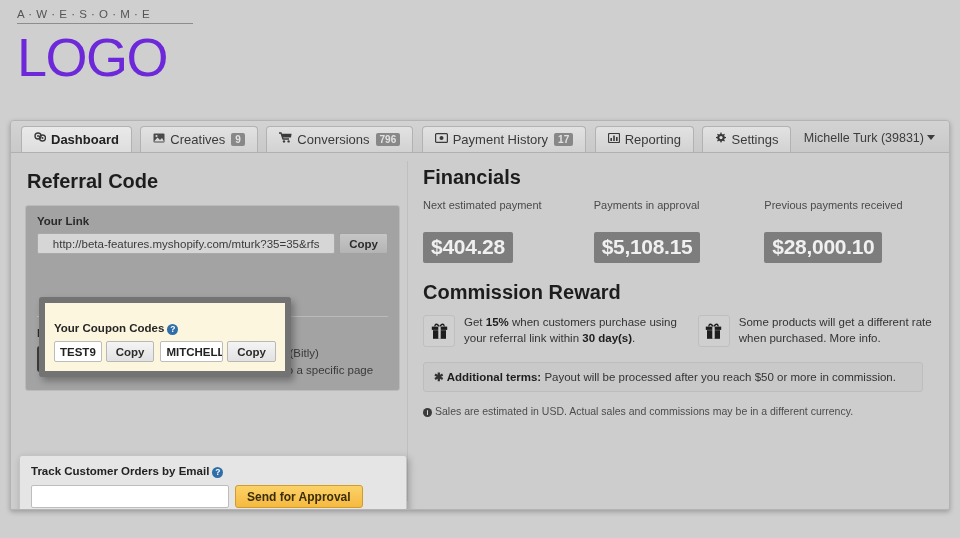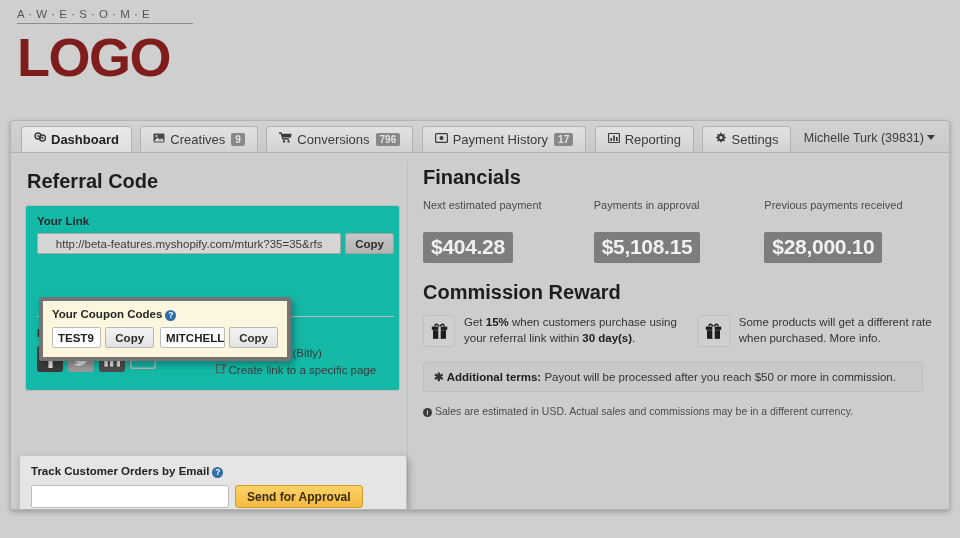--- a/index.html
+++ b/index.html
@@ -32,23 +32,23 @@
     letter-spacing: 0.5px;
     color: #555;
     font-family: "Liberation Sans", sans-serif;
     padding-bottom: 3px;
     border-bottom: 1px solid #8d8d8d;
     width: 176px;
     text-align: left;
   }
   .logo-word {
     font-size: 54px;
-    font-weight: bold;
+    font-weight: normal;
     letter-spacing: -1.5px;
-    color: #7f1d1d;
+    color: #6d28d9;
     line-height: 54px;
     margin-top: 6px;
     font-family: "Liberation Sans", sans-serif;
   }
 
   
   .panel {
     position: absolute;
     left: 10px;
     top: 120px;
@@ -162,24 +162,24 @@
     color: #1d1d1d;
     margin: 0;
     padding: 0;
   }
   .col-left h2.sect { margin: 17px 0 12px 2px; }
   .col-right h2.sect.fin { margin: 13px 0 10px 8px; }
   .col-right h2.sect.comm { margin: 18px 0 10px 8px; }
 
   
   .card {
-    background: #14b8a6;
+    background: #a3a3a3;
     border: 1px solid #bbbbbb;
     border-radius: 3px;
-    padding: 9px 5px 10px 11px;
+    padding: 9px 11px 10px 11px;
     box-sizing: border-box;
     position: relative;
   }
   .card-label {
     font-size: 11.5px;
     font-weight: bold;
     color: #2a2a2a;
     margin-bottom: 6px;
   }
   .inline-row { display: flex; align-items: center; }
@@ -213,23 +213,23 @@
     white-space: nowrap;
   }
 
   
   .coupon-pop {
     position: absolute;
     left: 14px;
     top: 144px;
     width: 252px;
     background: #fbf6dd;
-    border: 4px solid #737373;
+    border: 6px solid #737373;
     border-radius: 3px;
-    padding: 7px 9px 9px 9px;
+    padding: 19px 9px 9px 9px;
     box-sizing: border-box;
     box-shadow: 3px 4px 7px rgba(0,0,0,0.30);
     z-index: 20;
   }
   .coupon-title {
     font-size: 11.5px;
     font-weight: bold;
     color: #262626;
     margin-bottom: 6px;
   }

